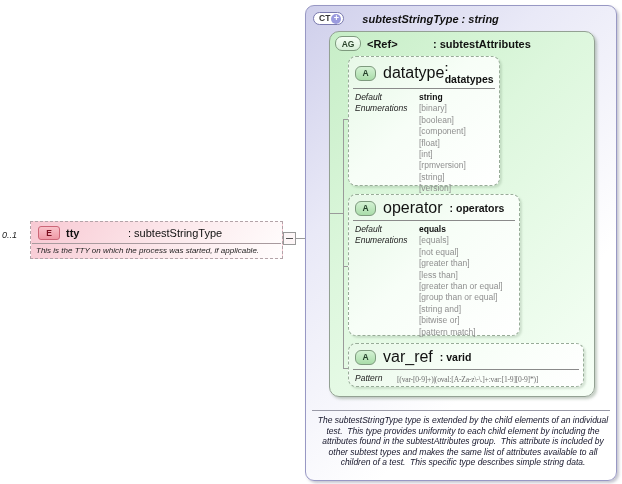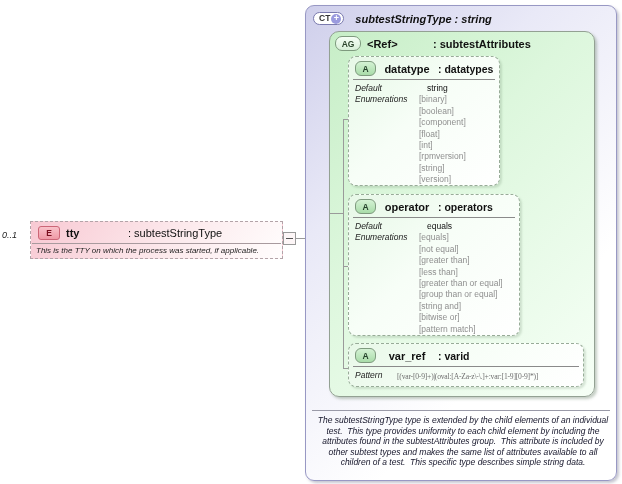--- a/index.html
+++ b/index.html
@@ -23,21 +23,21 @@
   .vline{position:absolute;background:#9a9a9a;width:1px;}
   .collapse-box{position:absolute;left:283px;top:232px;width:13px;height:13px;box-sizing:border-box;
                 border:1px solid #999;background:#fdf6f7;display:flex;align-items:center;justify-content:center;}
   .collapse-box .dash{width:7px;height:1px;background:#555;}
 
   
   .ct-box{position:absolute;left:305px;top:5px;width:312px;height:476px;box-sizing:border-box;
           border:1px solid #9898c4;border-radius:9px;
           background:linear-gradient(135deg,#cfcfeb 0%,#e9e9f7 30%,#ffffff 70%);
           box-shadow:2px 2px 3px rgba(90,90,120,.35);}
-  .ct-header{position:absolute;left:7px;top:6px;display:flex;align-items:center;gap:11px;}
+  .ct-header{position:absolute;left:7px;top:6px;display:flex;align-items:center;gap:18px;}
   .badge-ct{display:flex;align-items:center;gap:1px;border:1px solid #7a7aae;border-radius:8px;background:#fff;
             padding:1px 2px 1px 5px;height:13px;box-sizing:border-box;}
   .badge-ct .ct-txt{font-size:8.5px;font-weight:bold;color:#333;line-height:1;}
   .badge-ct .plus-circle{width:10px;height:10px;border-radius:50%;background:#9a9ade;color:#fff;
             font-size:9px;font-weight:bold;display:flex;align-items:center;justify-content:center;line-height:1;}
   .ct-title{font-size:11px;font-weight:bold;color:#111;font-style:italic;}
   .ct-sep{position:absolute;left:6px;top:404px;width:298px;border-top:1px solid #9a9aa8;}
   .ct-annotation{position:absolute;left:9px;top:409px;width:296px;font-size:8.5px;line-height:10.6px;
                  font-style:italic;color:#15152a;white-space:pre-wrap;text-align:center;}
 
@@ -62,28 +62,28 @@
   
   .attr-box{position:absolute;box-sizing:border-box;border:1px dashed #98ab98;border-radius:8px;
             background:linear-gradient(135deg,#e7f8e7 0%,#f7fef7 45%,#ffffff 100%);
             box-shadow:2px 2px 2px rgba(80,110,80,.18);}
   .attr-datatype{left:18px;top:24px;width:152px;height:130px;}
   .attr-operator{left:18px;top:162px;width:172px;height:142px;}
   .attr-varref{left:18px;top:311px;width:236px;height:44px;}
   .attr-header{display:flex;align-items:center;gap:7px;padding:4px 5px 2px 6px;}
   .badge-a{width:19px;height:13px;border:1px solid #7e9a7e;border-radius:6px;background:linear-gradient(#d4f2d4,#a9dca9);
            color:#24402a;font-size:8.5px;font-weight:bold;display:flex;align-items:center;justify-content:center;flex:none;}
-  .attr-name{font-size:11px;font-weight:bold;min-width:48px;text-align:center;}
+  .attr-name{font-size:16px;font-weight:normal;min-width:48px;}
   .attr-type{font-size:10.5px;font-weight:bold;}
   .attr-sep{border-top:1px solid #8a8a8a;margin:1px 4px 2px 4px;}
   .attr-rows{padding:1px 5px 0 6px;font-size:8.5px;line-height:11.4px;}
   .attr-row{display:flex;align-items:flex-start;}
   .row-label{flex:none;width:64px;font-style:italic;color:#222;}
   .row-label-narrow{flex:none;width:42px;font-style:italic;color:#222;}
-  .default-value{font-weight:normal;color:#111;margin-left:8px;}
+  .default-value{font-weight:bold;color:#111;}
   .enum-list div{color:#8f8f8f;}
   .pattern-value{font-size:7.6px;color:#6e6e6e;white-space:nowrap;letter-spacing:-0.2px;padding-top:1px;font-family:Liberation Serif, serif;}
 </style>
 </head>
 <body>
 
 <div class="canvas">
 
   <span class="cardinality">0..1</span>
 

